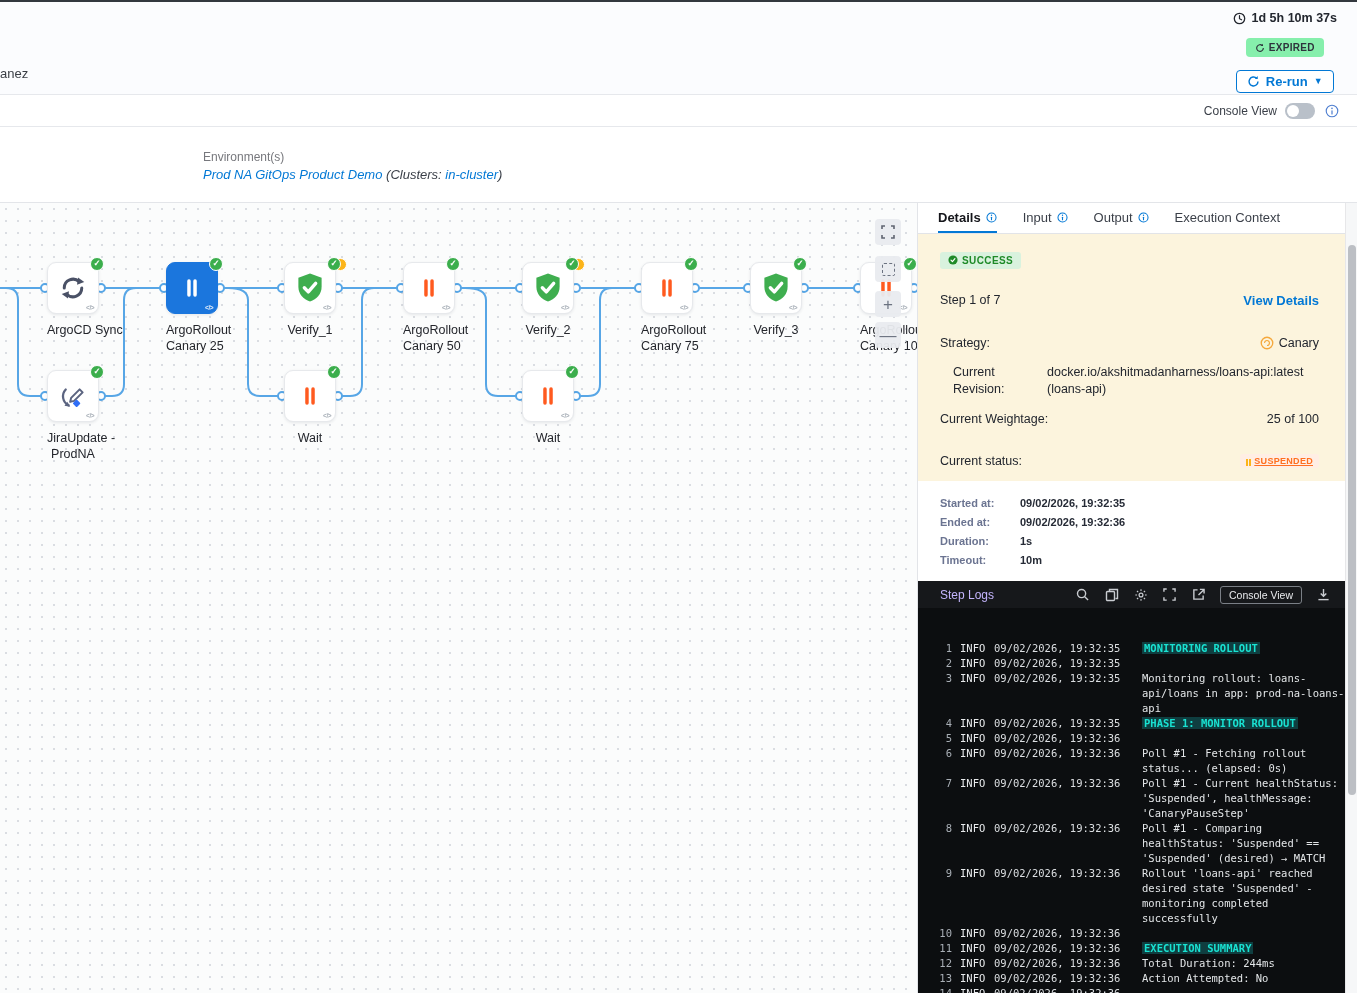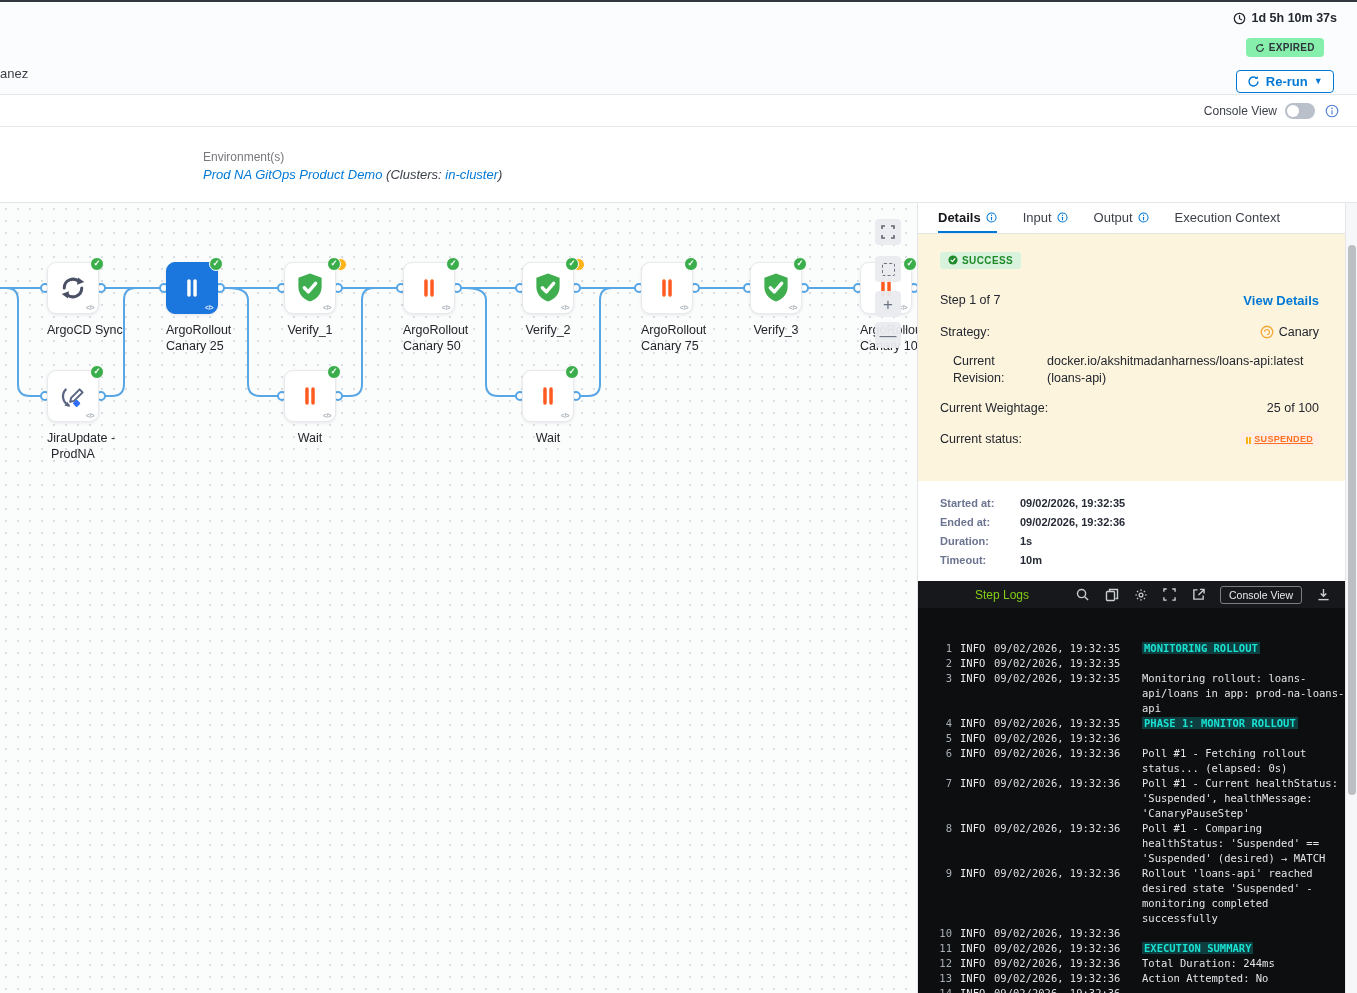--- a/index.html
+++ b/index.html
@@ -53,37 +53,37 @@
 
   
   .right-panel { position:absolute; left:917px; top:203px; width:428px; height:790px; background:#fff; border-left:1px solid #e2e4e8; }
   .tabs { height:31px; border-bottom:1px solid #e2e4e8; display:flex; align-items:stretch; padding-left:20px; gap:26px; background:#fff; }
   .tab { display:flex; align-items:center; gap:5px; font-size:13px; color:#3a3f48; border-bottom:2px solid transparent; cursor:pointer; }
   .tab.active { font-weight:700; color:#14151a; border-bottom-color:#0278d5; }
 
   .cream-card { height:247px; background:#fcf4dd; padding:17px 26px 0 22px; }
   .badge-success { display:inline-flex; align-items:center; gap:4px; background:#d9f2de; color:#1e8a28;
     font-size:10px; font-weight:700; letter-spacing:.4px; border-radius:3px; padding:3px 8px; }
-  .detail-row { display:flex; align-items:flex-start; justify-content:space-between; font-size:12.5px; color:#22262e; margin-top:17px; }
+  .detail-row { display:flex; align-items:flex-start; justify-content:space-between; font-size:12.5px; color:#22262e; margin-top:28px; }
   .detail-row .val-right { margin-left:auto; text-align:right; }
   .view-details { font-size:13px; font-weight:700; color:#0278d5; cursor:pointer; }
   .strategy-val { display:flex; align-items:center; gap:5px; }
   .rev-label { width:88px; flex:none; line-height:17px; }
   .rev-value { width:272px; line-height:17px; word-wrap:break-word; }
   .badge-suspended { display:inline-flex; align-items:flex-end; gap:3px; background:#ffeee4; color:#ff7020;
     font-size:9px; font-weight:700; letter-spacing:.3px; border-radius:3px; padding:2px 6px;text-decoration:underline; }
   .pause-mini { display:inline-block; width:5px; height:7px; border-left:2px solid #fcb419; border-right:2px solid #fcb419; }
 
   .times-section { height:100px; padding:16px 24px 0 22px; background:#fff; }
   .time-row { display:flex; margin-bottom:7px; font-size:11px; font-weight:700; }
   .time-label { width:80px; color:#6b7491; }
   .time-value { color:#262b36; }
 
   .log-header { height:27px; background:#16181b; display:flex; align-items:center; padding:0 14px 0 22px; }
-  .log-title { font-size:12px; color:#84cc16; margin-right:auto;margin-left:35px; }
+  .log-title { font-size:12px; color:#c4b5fd; margin-right:auto; }
   .log-header-icons { display:flex; align-items:center; gap:13px; color:#c9ccd1; }
   .log-icon { display:flex; align-items:center; justify-content:center; width:16px; height:16px; cursor:pointer; }
   .btn-console-view { border:1px solid #7a7f86; border-radius:3px; padding:2px 8px; font-size:10.5px; color:#e8eaed; cursor:pointer; white-space:nowrap; }
 
   .log-body { height:385px; background:#0c0e10; padding-top:33px; font-family:"DejaVu Sans Mono",monospace; font-size:10.5px; color:#e3e6e8; overflow:hidden; }
   .log-row { display:flex; align-items:flex-start; padding-left:16px; line-height:15px; }
   .log-num { width:18px; text-align:right; color:#a9afb6; flex:none; }
   .log-lvl { width:28px; margin-left:8px; flex:none; color:#e9ebed; }
   .log-ts { width:140px; margin-left:6px; flex:none; color:#dcdfe2; }
   .log-msg { width:205px; margin-left:8px; word-wrap:break-word; }

